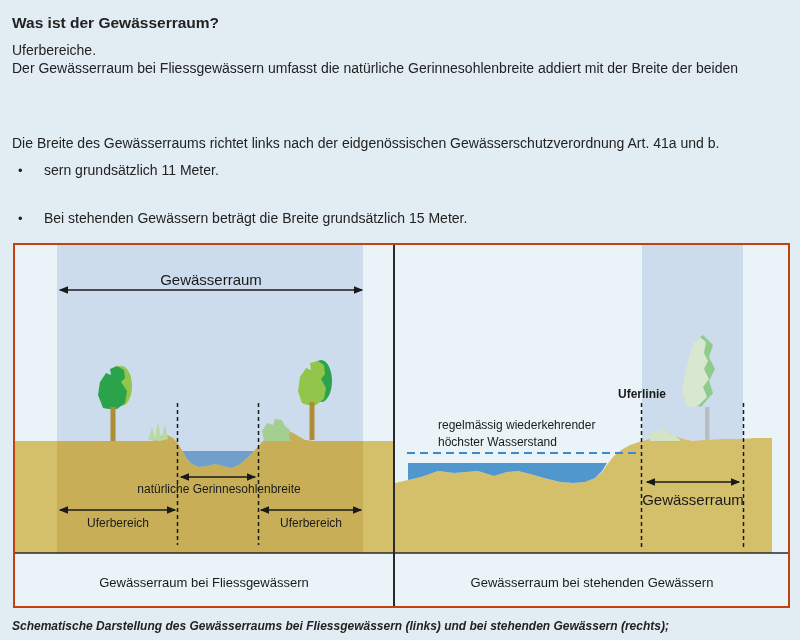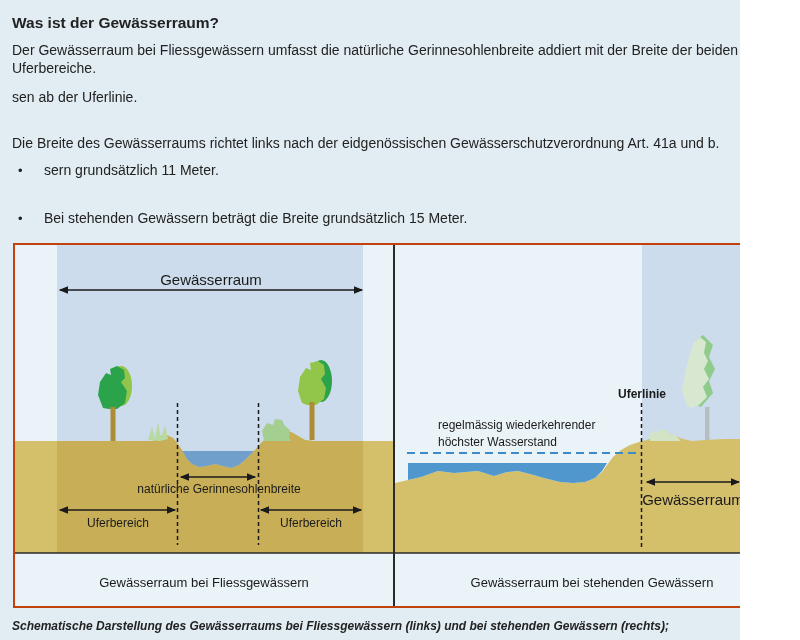--- a/index.html
+++ b/index.html
@@ -1,16 +1,16 @@
 <!DOCTYPE html>
 <html><head>
 <meta charset="utf-8">
 <style>
   html,body{margin:0;padding:0;}
-  .page{position:relative;width:740px;height:640px;background:#e2edf3;overflow:hidden;
+  .page{position:relative;width:800px;height:640px;background:#e2edf3;overflow:hidden;
         font-family:"Liberation Sans",sans-serif;color:#222;}
   .page-title{position:absolute;left:12px;top:14px;margin:0;font-size:15.5px;font-weight:bold;}
   .para{position:absolute;left:12px;font-size:14px;line-height:17.5px;}
   .p0{top:42px;} .p1{top:89px;} .p2{top:135px;}
   .bullet-row{position:absolute;left:12px;display:flex;font-size:14px;line-height:17.5px;}
   .b0{top:162px;} .b1{top:210px;}
   .bullet-dot{width:26px;padding-left:6px;flex:0 0 26px;font-size:13px;}
   .diagram-box{position:absolute;left:13px;top:243px;width:777px;height:365px;
                border:2px solid #c2410c;box-sizing:border-box;display:flex;background:#eaf3f7;}
   .panel{flex:0 0 auto;height:100%;}
@@ -27,25 +27,24 @@
   .sep{stroke:#2a2a2a;stroke-width:1.6;}
 </style>
 </head>
 <body>
 
 <div class="page">
 
   <h1 class="page-title">Was ist der Gewässerraum?</h1>
 
   <div class="para p0">
+    <div>Uferbereiche.</div>
     <div>Der Gewässerraum bei Fliessgewässern umfasst die natürliche Gerinnesohlenbreite addiert mit der Breite der beiden</div>
-    <div>Uferbereiche.</div>
   </div>
   <div class="para p1">
-    <div>sen ab der Uferlinie.</div>
   </div>
   <div class="para p2">
     <div>Die Breite des Gewässerraums richtet links nach der eidgenössischen Gewässerschutzverordnung Art. 41a und b.</div>
   </div>
 
   <div class="bullet-row b0">
     <span class="bullet-dot">•</span>
     <span>
       <span style="display:block">sern grundsätzlich 11 Meter.</span>
     </span>

